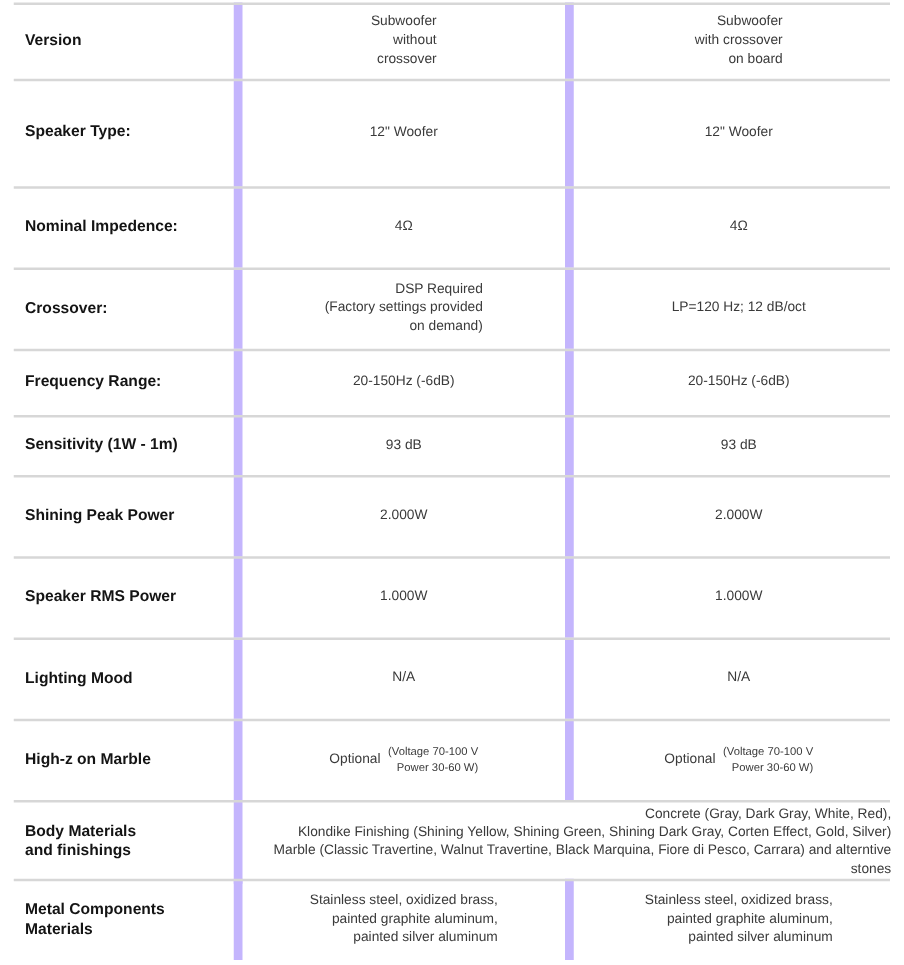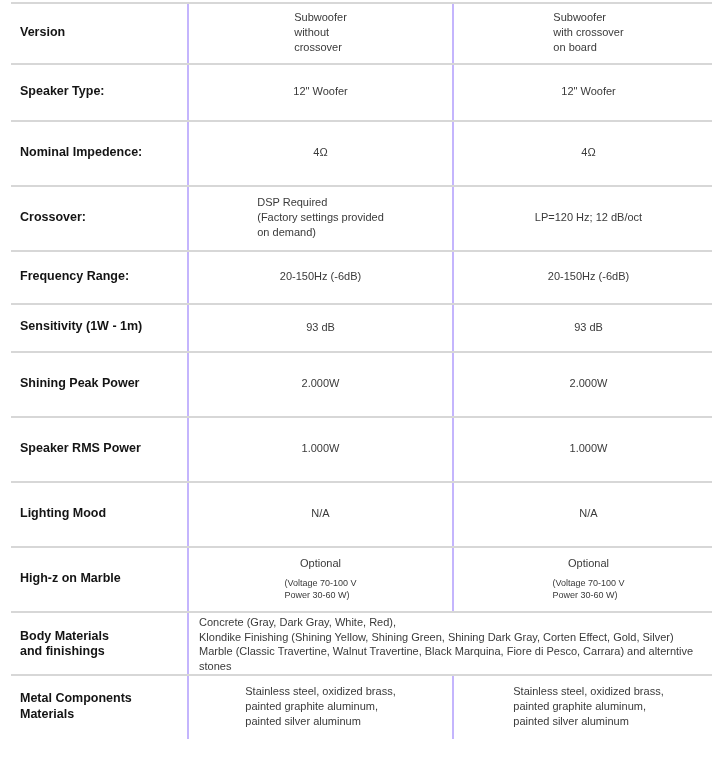--- a/index.html
+++ b/index.html
@@ -44,30 +44,30 @@
     font-size: 12.5px;
     font-weight: bold;
     color: #141414;
     line-height: 1.27;
     white-space: pre-line;
   }
   .value {
     display: flex;
     align-items: center;
     justify-content: center;
-    text-align: left;
+    text-align: right;
     font-size: 11px;
     color: #3a3a3a;
     line-height: 1.34;
     white-space: pre-line;
-    border-left: 2px solid #c4b5fd;
+    border-left: 7px solid #c4b5fd;
     padding: 4px 10px;
   }
   .stack {
-    flex-direction: column;
+    flex-direction: row;
     gap: 6px;
   }
   .note {
     font-size: 9px;
     line-height: 1.35;
     white-space: pre-line;
   }
   .merged {
     grid-column: 2 / 4;
   }
@@ -80,21 +80,21 @@
   <div class="row" style="height:61px">
     <div class="cell label">Version</div>
     <div class="cell value">Subwoofer
 without
 crossover</div>
     <div class="cell value">Subwoofer
 with crossover
 on board</div>
   </div>
 
-  <div class="row" style="height:57px">
+  <div class="row" style="height:86px">
     <div class="cell label">Speaker Type:</div>
     <div class="cell value">12" Woofer</div>
     <div class="cell value">12" Woofer</div>
   </div>
 
   <div class="row" style="height:65px">
     <div class="cell label">Nominal Impedence:</div>
     <div class="cell value">4Ω</div>
     <div class="cell value">4Ω</div>
   </div>

